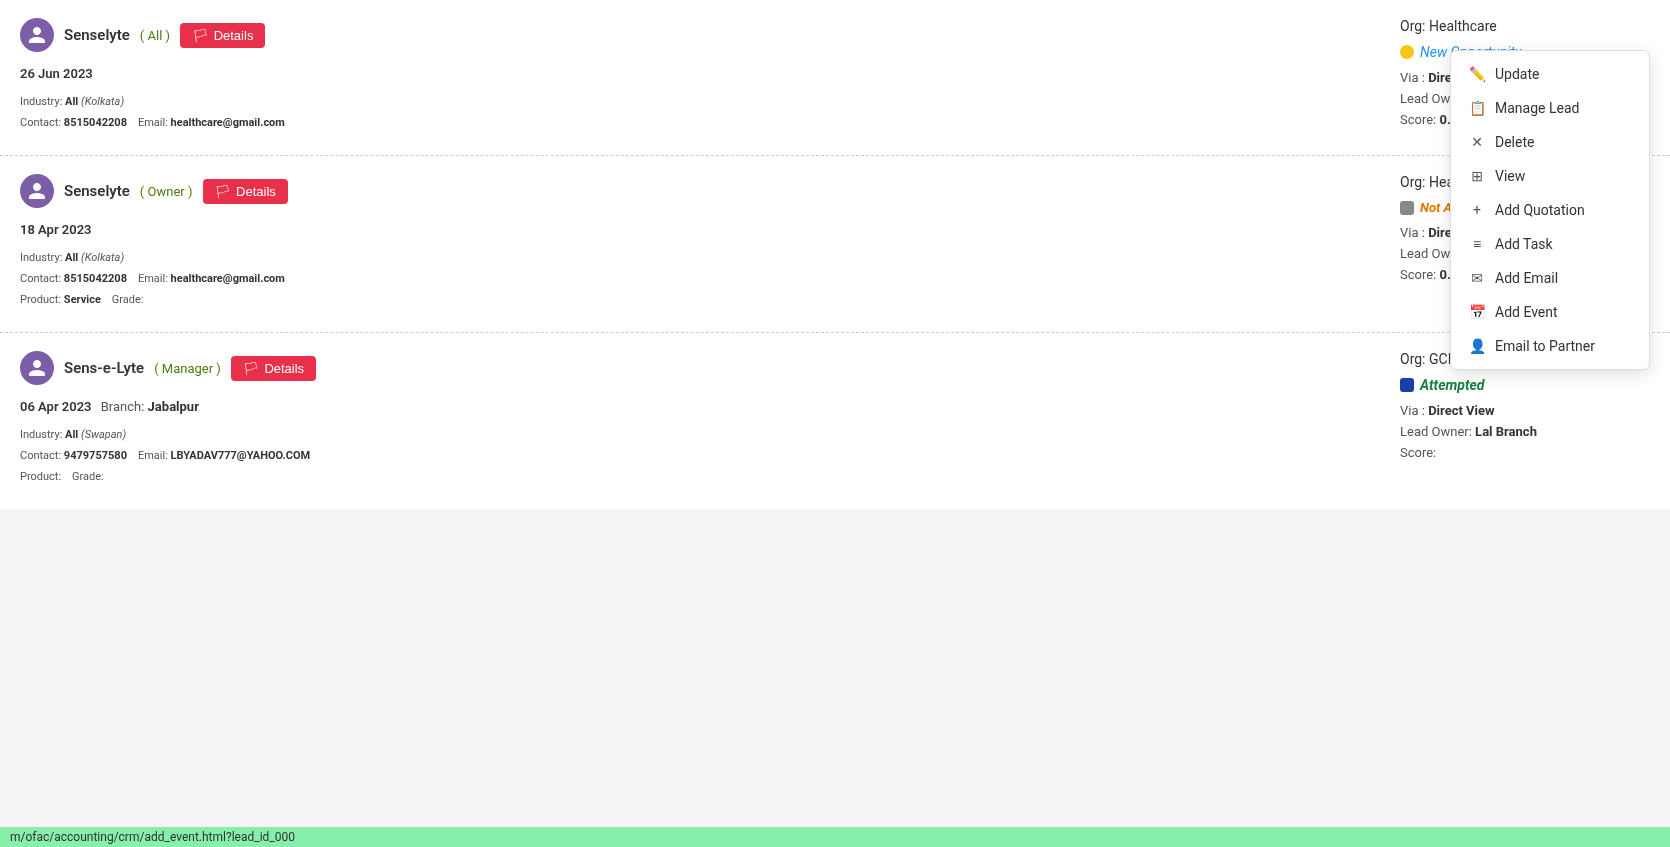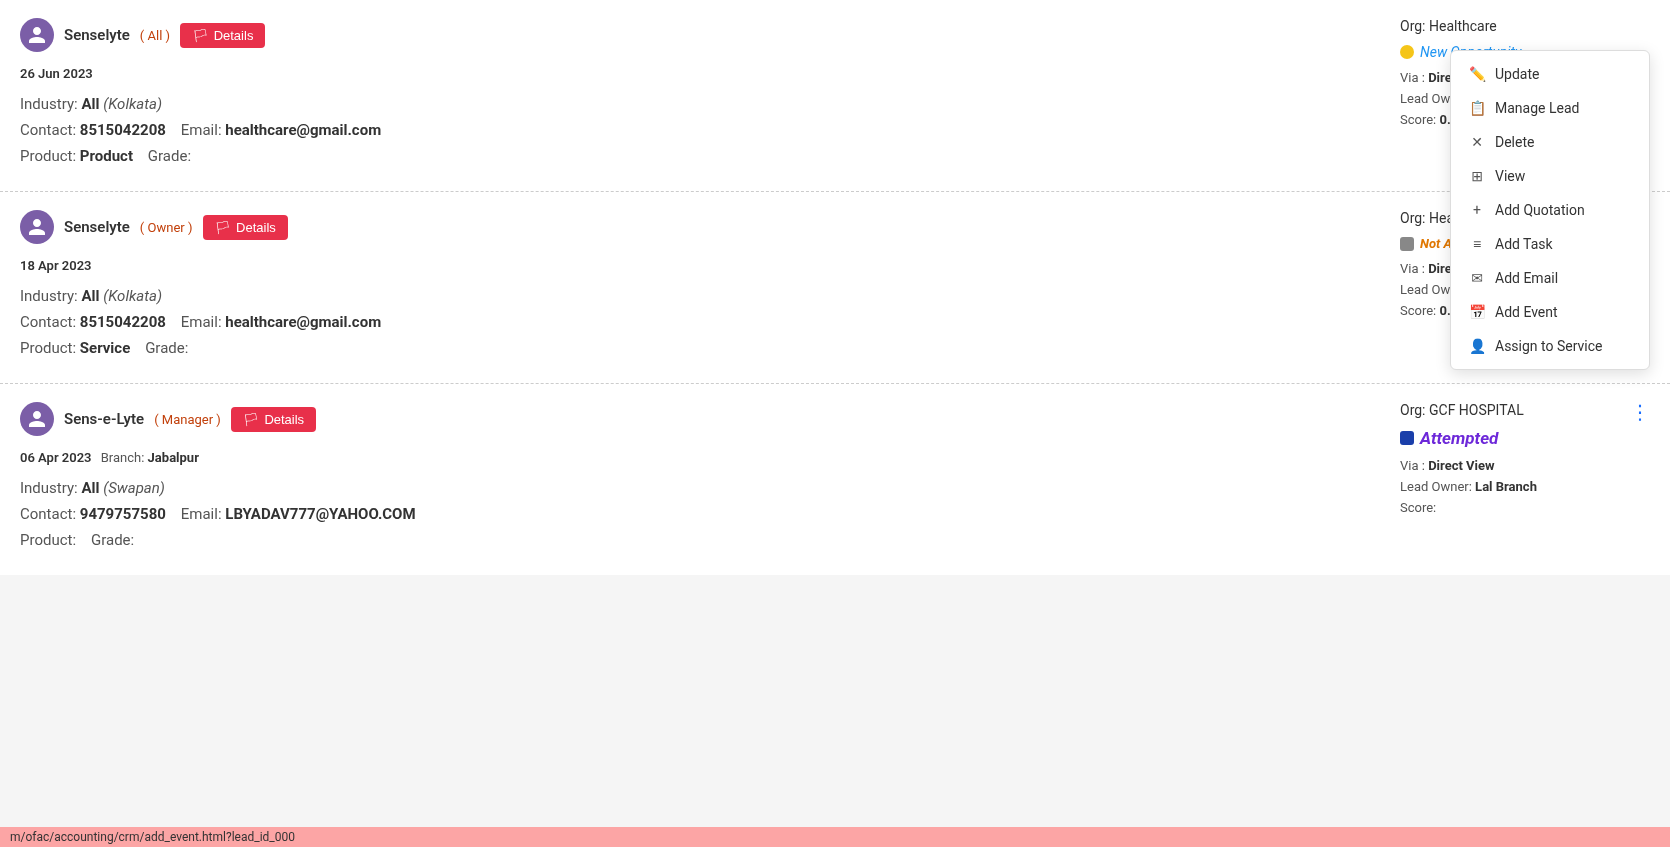--- a/index.html
+++ b/index.html
@@ -62,21 +62,21 @@
     }
 
     .lead-name {
       font-size: 15px;
       font-weight: 600;
       color: #333;
     }
 
     .lead-role {
       font-size: 13px;
-      color: #c2410c;
+      color: #4d7c0f;
       font-weight: normal;
     }
 
     .details-btn {
       background: #e8304a;
       color: #fff;
       border: none;
       border-radius: 4px;
       padding: 5px 12px;
       font-size: 13px;
@@ -99,21 +99,21 @@
     }
 
     .lead-branch {
       font-size: 13px;
       color: #555;
       margin-left: 6px;
       font-weight: normal;
     }
 
     .lead-industry, .lead-contact, .lead-product {
-      font-size: 15px;
+      font-size: 11px;
       color: #555;
       margin-bottom: 8px;
     }
 
     .bold-val {
       font-weight: 700;
       color: #333;
     }
 
     .italic-val {
@@ -148,23 +148,23 @@
     .status-dot.yellow { background: #f5c518; border-radius: 50%; }
     .status-dot.gray { background: #888; border-radius: 3px; }
     .status-dot.blue { background: #1a3faa; border-radius: 3px; }
     .status-text-orange {
       color: #e07700;
       font-weight: 700;
       font-size: 13px;
       font-style: italic;
     }
     .status-text-blue {
-      color: #6d28d9;
+      color: #15803d;
       font-weight: 700;
-      font-size: 17px;
+      font-size: 14px;
       font-style: italic;
       text-align: center;
     }
 
     .via-row, .owner-row, .score-row {
       font-size: 13px;
       color: #555;
       margin-bottom: 6px;
     }
 
@@ -216,21 +216,21 @@
     .status-new {
       color: #2196f3;
       font-style: italic;
     }
 
     .bottom-bar {
       position: fixed;
       bottom: 0;
       left: 0;
       right: 0;
-      background: #fca5a5;
+      background: #86efac;
       font-size: 12px;
       color: #333;
       padding: 3px 10px;
       z-index: 200;
     }
   </style>
 </head>
 <body>
 
 <div class="lead-list">
@@ -250,23 +250,20 @@
           <span>Details</span>
         </button>
       </div>
       <div class="lead-date">26 Jun 2023</div>
       <div class="lead-industry">
         <span>Industry:</span> <span class="bold-val">All</span> <span class="italic-val">(<span>Kolkata</span>)</span>
       </div>
       <div class="lead-contact">
         <span>Contact:</span> <span class="bold-val">8515042208</span> &nbsp;&nbsp; <span>Email:</span> <span class="bold-val">healthcare@gmail.com</span>
       </div>
-      <div class="lead-product">
-        <span>Product:</span> <span class="bold-val">Product</span> &nbsp;&nbsp; <span>Grade:</span> <span></span>
-      </div>
     </div>
     <div class="lead-right">
       <div class="org-name">
         <span>Org:</span> <span class="bold-val">Healthcare</span>
       </div>
       <div class="status-badge">
         <div class="status-dot yellow"></div>
         <span class="status-new">New Opportunity</span>
       </div>
       <div class="via-row">
@@ -308,21 +305,21 @@
       <div class="dropdown-item">
         <span class="dropdown-icon">✉</span>
         <span>Add Email</span>
       </div>
       <div class="dropdown-item">
         <span class="dropdown-icon">📅</span>
         <span>Add Event</span>
       </div>
       <div class="dropdown-item">
         <span class="dropdown-icon">👤</span>
-        <span>Assign to Service</span>
+        <span>Email to Partner</span>
       </div>
     </div>
   </div>
 
   <div class="lead-card" id="card-1">
     <div class="lead-left">
       <div class="lead-header">
         <div class="avatar">
           <svg width="20" height="20" viewBox="0 0 24 24" fill="white">
               <path d="M12 12c2.7 0 4.8-2.1 4.8-4.8S14.7 2.4 12 2.4 7.2 4.5 7.2 7.2 9.3 12 12 12zm0 2.4c-3.2 0-9.6 1.6-9.6 4.8v2.4h19.2v-2.4c0-3.2-6.4-4.8-9.6-4.8z"></path>

